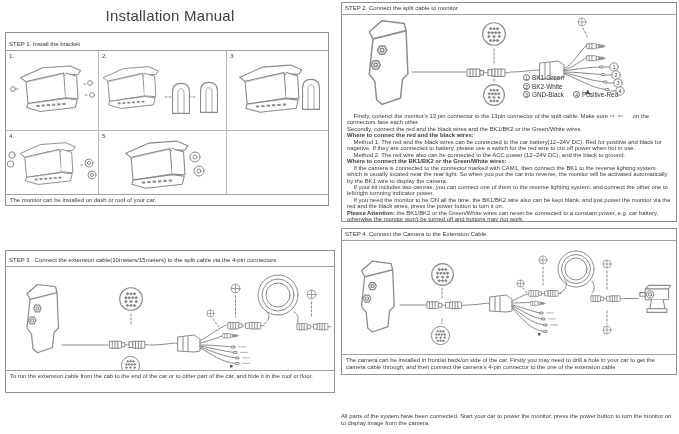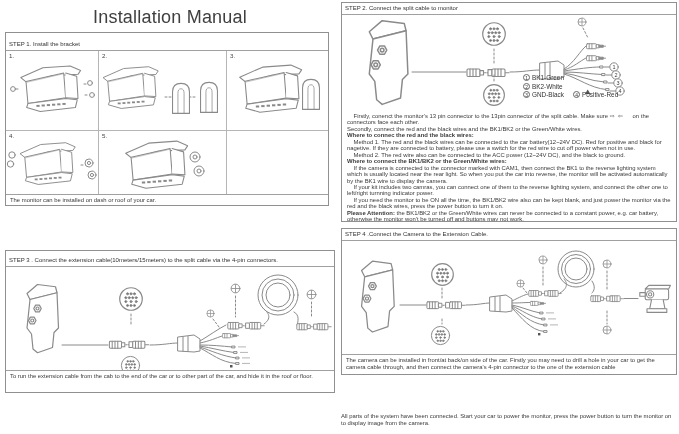--- a/index.html
+++ b/index.html
@@ -1,19 +1,19 @@
 <!DOCTYPE html>
 <html><head>
 <meta charset="utf-8">
 <style>
   html,body{margin:0;padding:0;background:#fff;}
   .page{position:relative;width:679px;height:434px;background:#fff;overflow:hidden;
         font-family:"Liberation Sans",sans-serif;color:#3d3d3d;}
   .title{position:absolute;left:0;top:7px;width:340px;text-align:center;
-         font-size:18px;color:#3f3f3f;letter-spacing:.2px;}
+         font-size:15px;color:#3f3f3f;letter-spacing:.2px;}
   .box{position:absolute;border:1px solid #909090;background:#fff;box-sizing:border-box;
        display:flex;flex-direction:column;}
   .hdr{font-size:6px;line-height:7px;color:#333;padding:2px 2px 2px 3px;
        border-bottom:1px solid #a0a0a0;flex:0 0 auto;}
   #step1 .hdr{padding-top:8px;}
   .diag{position:relative;flex:0 0 auto;}
   .ftr{border-top:1px solid #a0a0a0;font-size:5.9px;line-height:6.6px;color:#3a3a3a;
        padding:2px 4px;flex:0 0 auto;}
   
   .grid{display:grid;grid-template-columns:93px 128px 1fr;flex:1 1 auto;}

